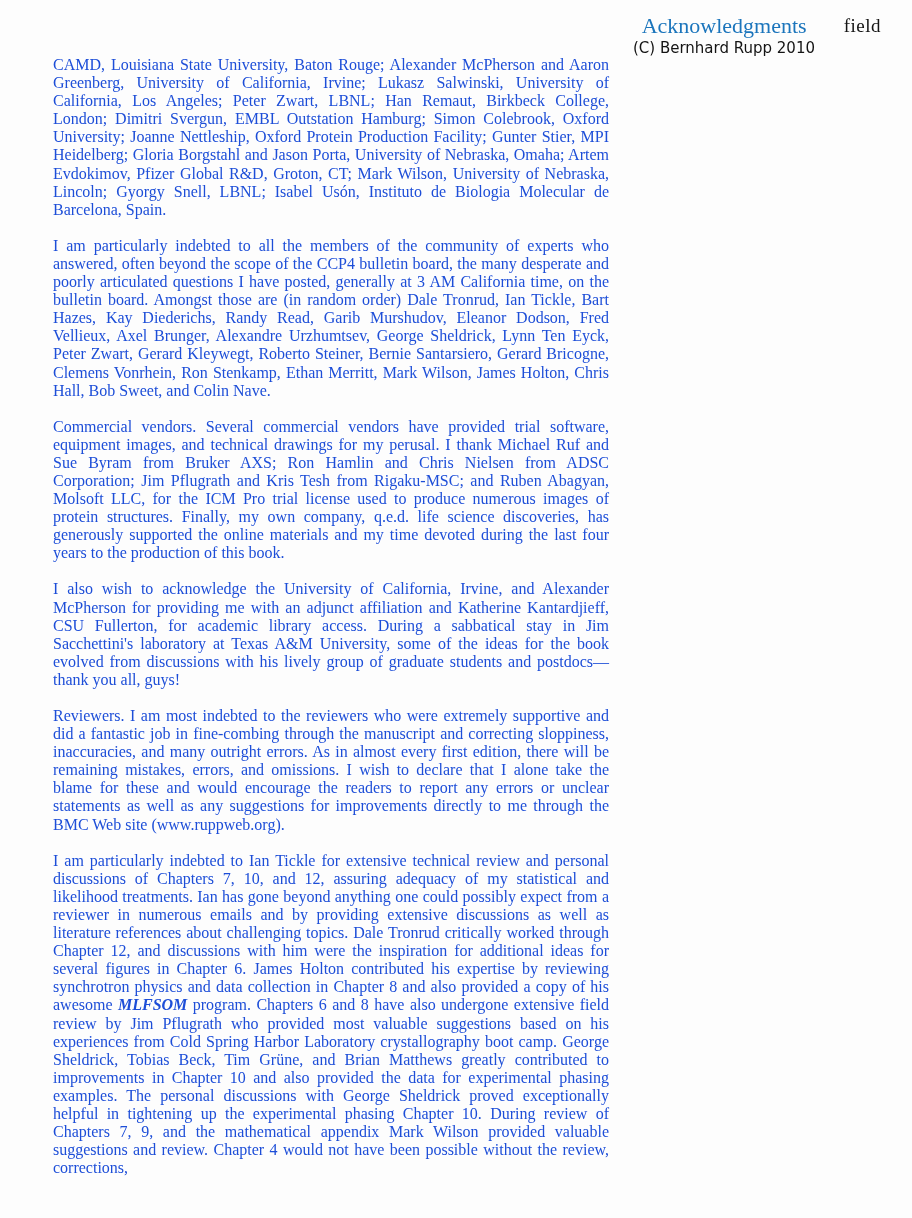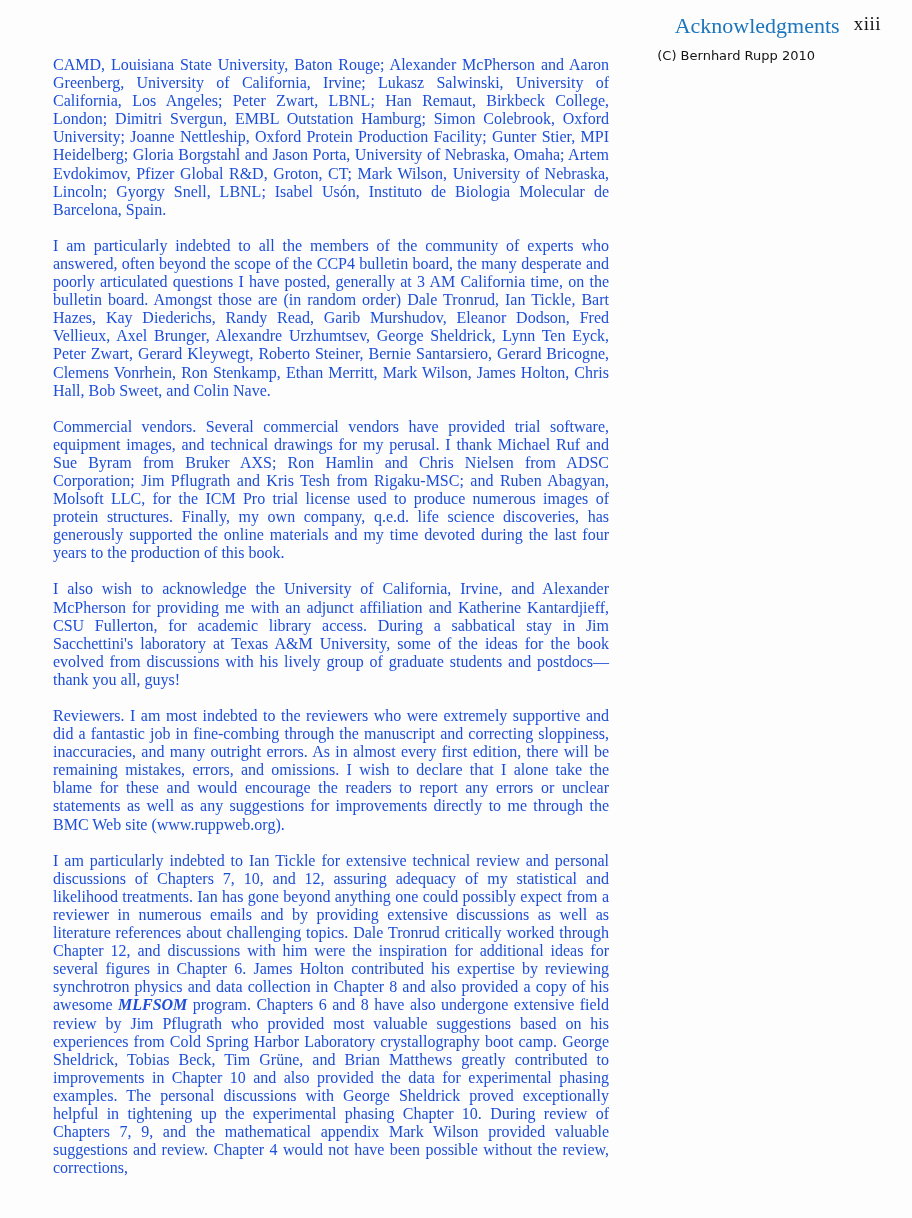--- a/index.html
+++ b/index.html
@@ -10,39 +10,38 @@
     position:relative;
     overflow:hidden;
   }
   .page-header {
     position:absolute;
     top:13px; right:31px;
     text-align:center;
   }
   .header-row {
     display:flex;
-    align-items:flex-start;
+    align-items:center;
     justify-content:flex-end;
-    gap:14px;
+    gap:37px;
   }
   .page-title {
     color:#1B75BC;
     font-size:22px;
     font-weight:400;
   }
   .page-folio {
     color:#141414;
     font-size:19px;
     letter-spacing:0.5px;
   }
   .copyright-line {
     font-family:"DejaVu Sans", sans-serif;
-    font-size:13px;
+    font-size:15px;
     color:#141414;
-    margin-top:9px;
     padding-right:66px;
     white-space:nowrap;
   }
   .content {
     position:absolute;
     left:53px; top:56px;
     width:556px;
     font-size:16px;
     line-height:18.1px;
     text-align:justify;
@@ -51,21 +50,21 @@
   .content p.para { margin:0 0 18px 0; }
   .seg-bold { font-weight:normal; }
   .seg-italic { font-style:italic;font-weight:bold; }
 </style>
 </head>
 <body>
 
 <div class="page-header">
   <div class="header-row">
     <span class="page-title">Acknowledgments</span>
-    <span class="page-folio">xiii</span>
+    <span class="page-folio">field</span>
   </div>
   <div class="copyright-line">(C) Bernhard Rupp 2010</div>
 </div>
 
 <main class="content">
     <p class="para"><span>CAMD, Louisiana State University, Baton Rouge; Alexander McPherson and Aaron Greenberg, University of California, Irvine; Lukasz Salwinski, University of California, Los Angeles; Peter Zwart, LBNL; Han Remaut, Birkbeck College, London; Dimitri Svergun, EMBL Outstation Hamburg; Simon Colebrook, Oxford University; Joanne Nettleship, Oxford Protein Production Facility; Gunter Stier, MPI Heidelberg; Gloria Borgstahl and Jason Porta, University of Nebraska, Omaha; Artem Evdokimov, Pfizer Global R&amp;D, Groton, CT; Mark Wilson, University of Nebraska, Lincoln; Gyorgy Snell, LBNL; Isabel Usón, Instituto de Biologia Molecular de Barcelona, Spain.</span></p>
     <p class="para"><span>I am particularly indebted to all the members of the community of experts who answered, often beyond the scope of the CCP4 bulletin board, the many desperate and poorly articulated questions I have posted, generally at 3 AM California time, on the bulletin board. Amongst those are (in random order) Dale Tronrud, Ian Tickle, Bart Hazes, Kay Diederichs, Randy Read, Garib Murshudov, Eleanor Dodson, Fred Vellieux, Axel Brunger, Alexandre Urzhumtsev, George Sheldrick, Lynn Ten Eyck, Peter Zwart, Gerard Kleywegt, Roberto Steiner, Bernie Santarsiero, Gerard Bricogne, Clemens Vonrhein, Ron Stenkamp, Ethan Merritt, Mark Wilson, James Holton, Chris Hall, Bob Sweet, and Colin Nave.</span></p>
     <p class="para"><span class="seg-bold">Commercial vendors. </span><span>Several commercial vendors have provided trial software, equipment images, and technical drawings for my perusal. I thank Michael Ruf and Sue Byram from Bruker AXS; Ron Hamlin and Chris Nielsen from ADSC Corporation; Jim Pflugrath and Kris Tesh from Rigaku-MSC; and Ruben Abagyan, Molsoft LLC, for the ICM Pro trial license used to produce numerous images of protein structures. Finally, my own company, q.e.d. life science discoveries, has generously supported the online materials and my time devoted during the last four years to the production of this book.</span></p>
     <p class="para"><span>I also wish to acknowledge the University of California, Irvine, and Alexander McPherson for providing me with an adjunct affiliation and Katherine Kantardjieff, CSU Fullerton, for academic library access. During a sabbatical stay in Jim Sacchettini's laboratory at Texas A&amp;M University, some of the ideas for the book evolved from discussions with his lively group of graduate students and postdocs—thank you all, guys!</span></p>
     <p class="para"><span class="seg-bold">Reviewers. </span><span>I am most indebted to the reviewers who were extremely supportive and did a fantastic job in fine-combing through the manuscript and correcting sloppiness, inaccuracies, and many outright errors. As in almost every first edition, there will be remaining mistakes, errors, and omissions. I wish to declare that I alone take the blame for these and would encourage the readers to report any errors or unclear statements as well as any suggestions for improvements directly to me through the BMC Web site (www.ruppweb.org).</span></p>

